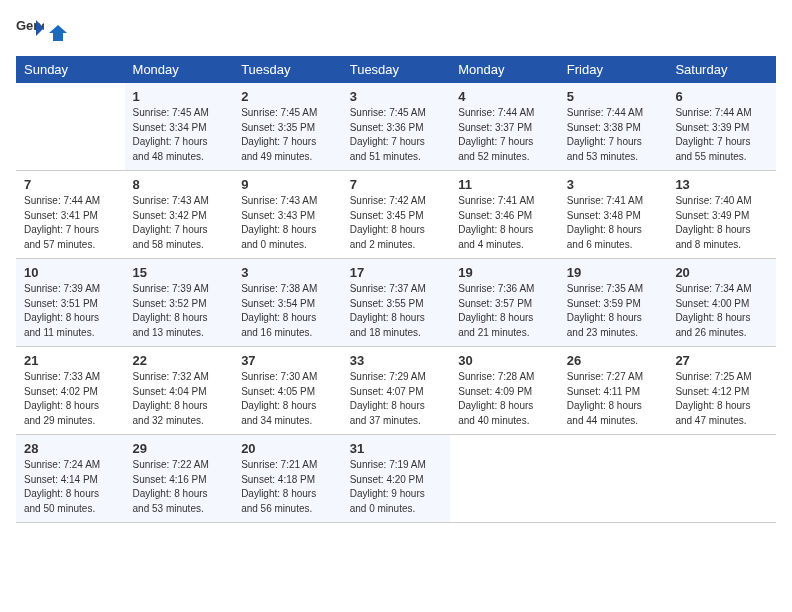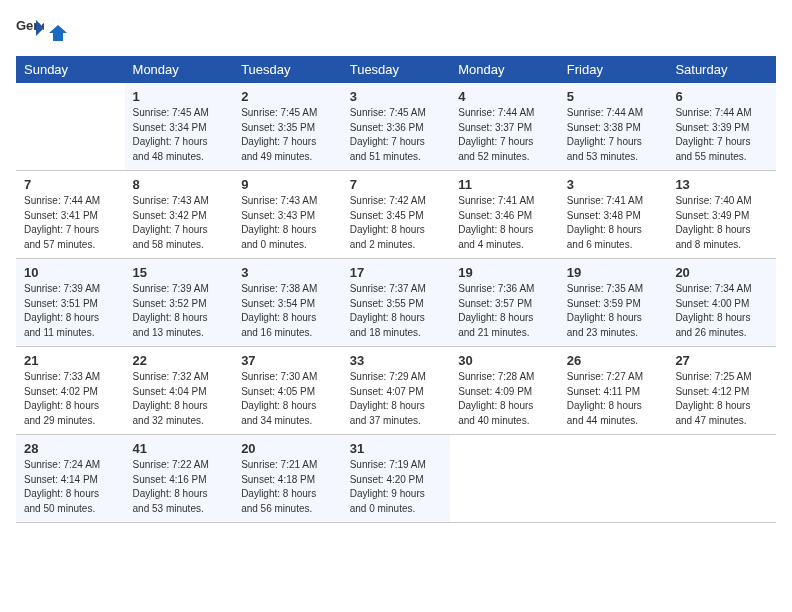--- a/index.html
+++ b/index.html
@@ -235,21 +235,21 @@
           <div class="day-number">27</div>
           <div class="day-info">Sunrise: 7:25 AM<br>Sunset: 4:12 PM<br>Daylight: 8 hours<br>and 47 minutes.</div>
         </td>
       </tr>
       <tr>
         <td>
           <div class="day-number">28</div>
           <div class="day-info">Sunrise: 7:24 AM<br>Sunset: 4:14 PM<br>Daylight: 8 hours<br>and 50 minutes.</div>
         </td>
         <td>
-          <div class="day-number">41</div>
+          <div class="day-number">29</div>
           <div class="day-info">Sunrise: 7:22 AM<br>Sunset: 4:16 PM<br>Daylight: 8 hours<br>and 53 minutes.</div>
         </td>
         <td>
           <div class="day-number">20</div>
           <div class="day-info">Sunrise: 7:21 AM<br>Sunset: 4:18 PM<br>Daylight: 8 hours<br>and 56 minutes.</div>
         </td>
         <td>
           <div class="day-number">31</div>
           <div class="day-info">Sunrise: 7:19 AM<br>Sunset: 4:20 PM<br>Daylight: 9 hours<br>and 0 minutes.</div>
         </td>

